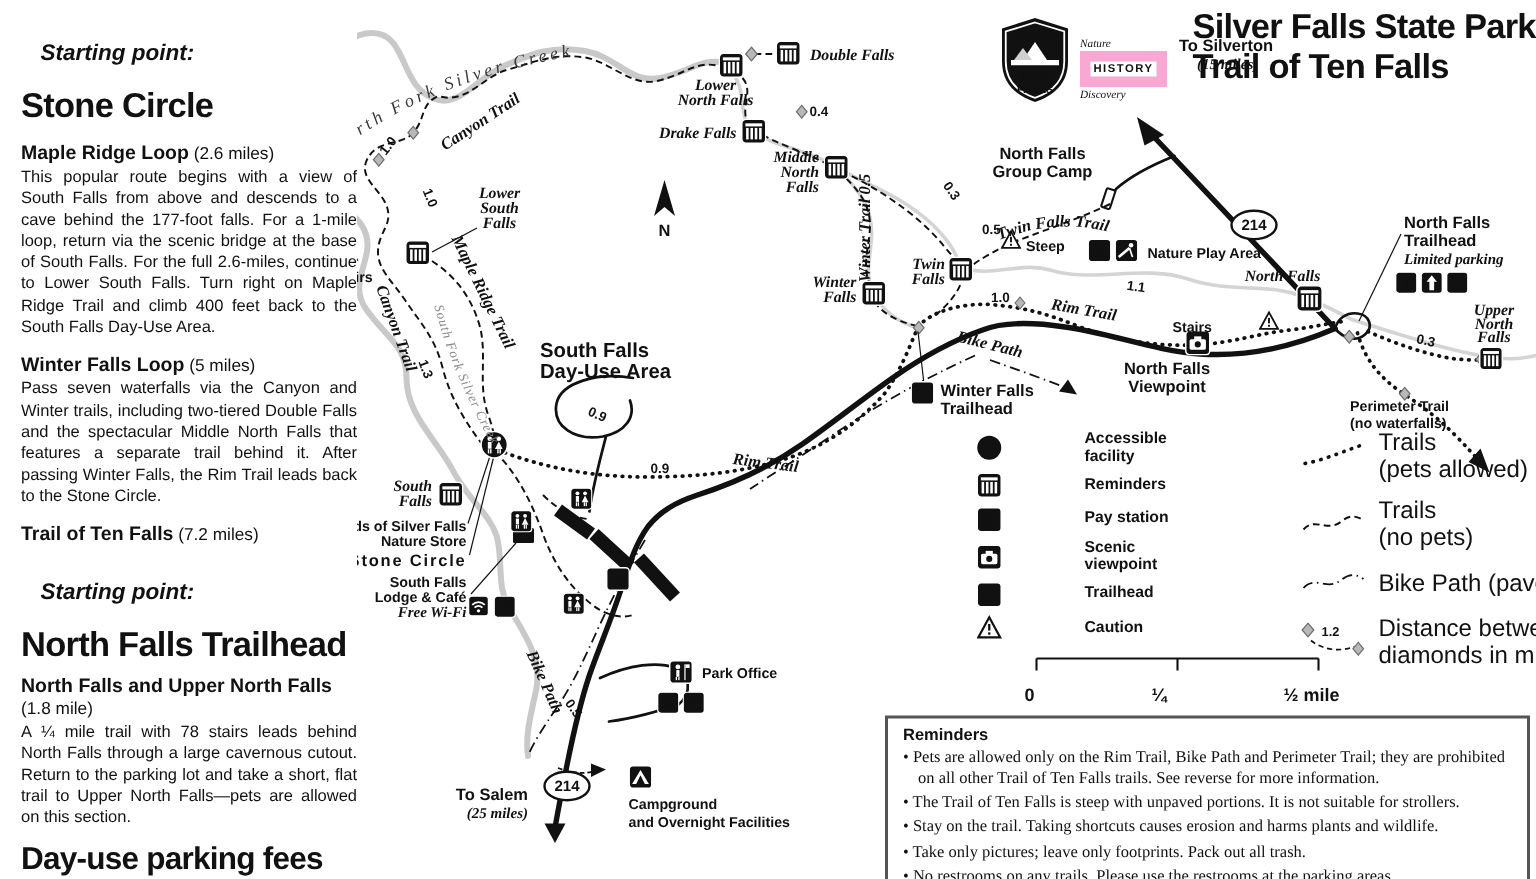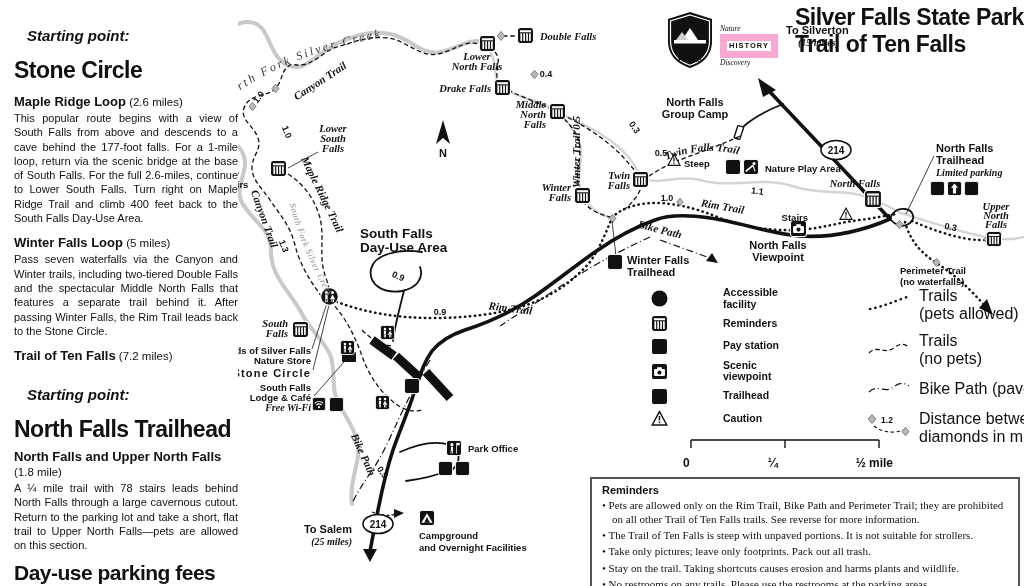--- a/index.html
+++ b/index.html
@@ -484,16 +484,16 @@
     <span>0</span>
     <span>¼</span>
     <span>½ mile</span>
   </div>
 </div>
 
 <div class="reminders">
   <h3>Reminders</h3>
   <div class="bullet">Pets are allowed only on the Rim Trail, Bike Path and Perimeter Trail; they are prohibited on all other Trail of Ten Falls trails. See reverse for more information.</div>
   <div class="bullet">The Trail of Ten Falls is steep with unpaved portions. It is not suitable for strollers.</div>
+  <div class="bullet">Stay on the trail. Taking shortcuts causes erosion and harms plants and wildlife.</div>
   <div class="bullet">Take only pictures; leave only footprints. Pack out all trash.</div>
-  <div class="bullet">Stay on the trail. Taking shortcuts causes erosion and harms plants and wildlife.</div>
   <div class="bullet">No restrooms on any trails. Please use the restrooms at the parking areas.</div>
 </div>
 
 </body></html>

